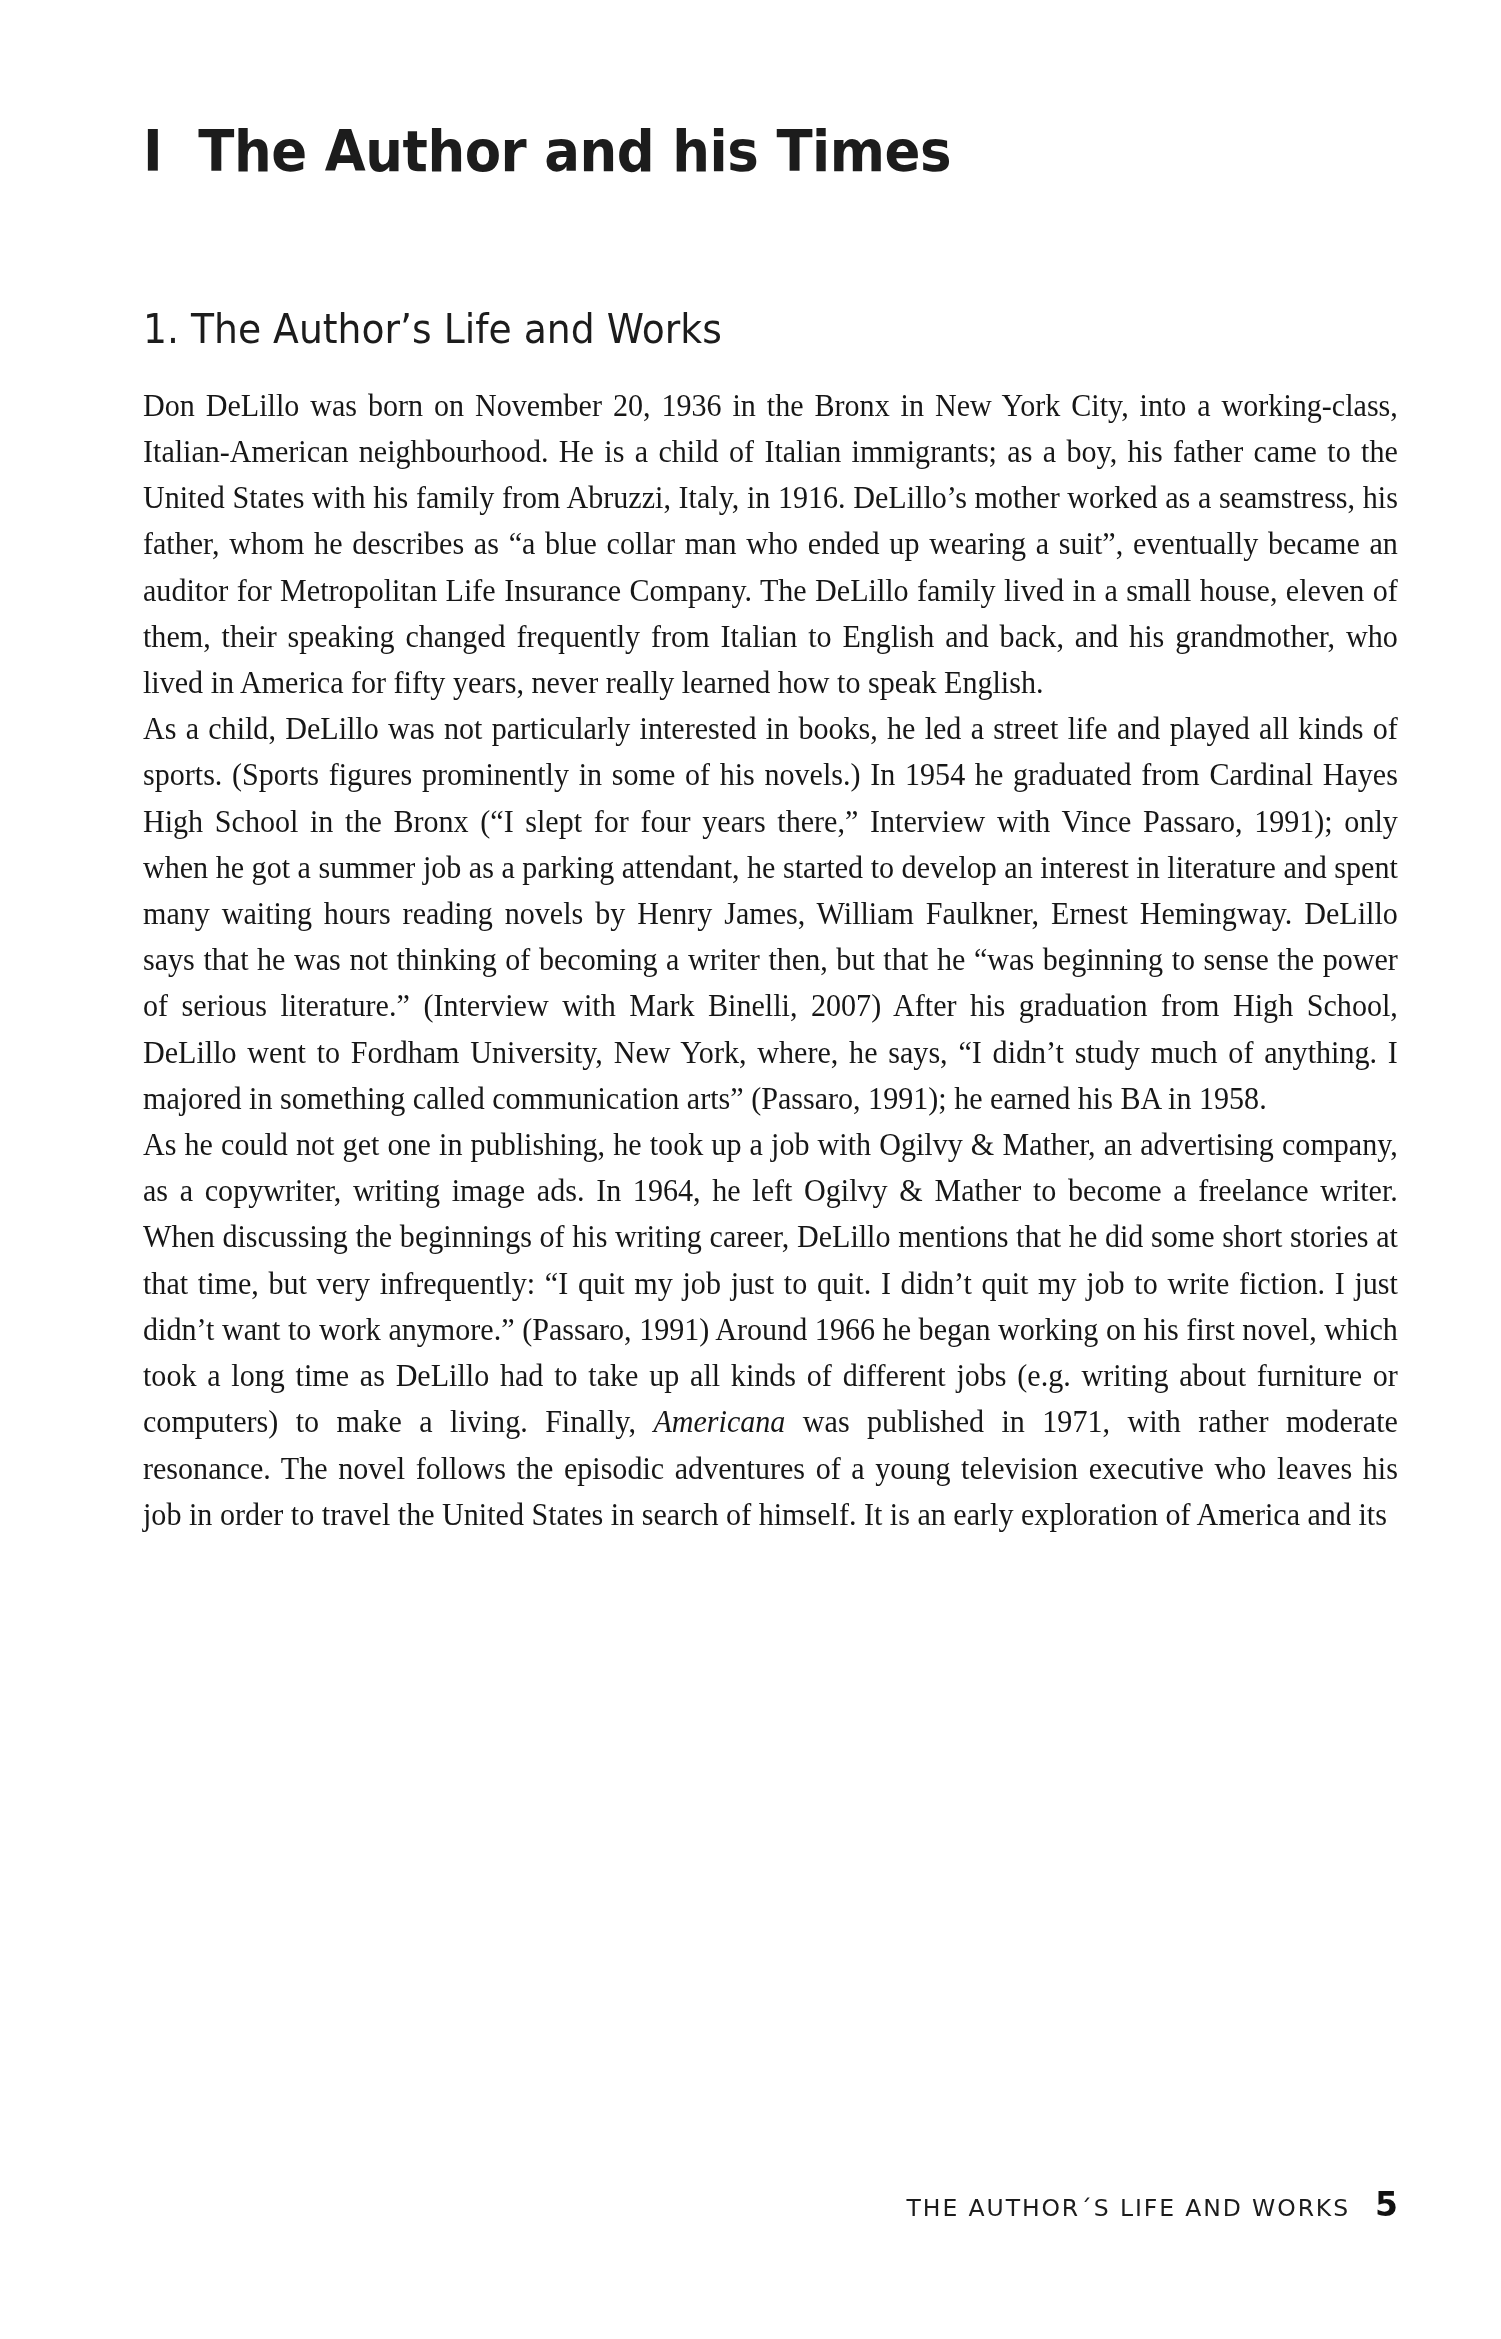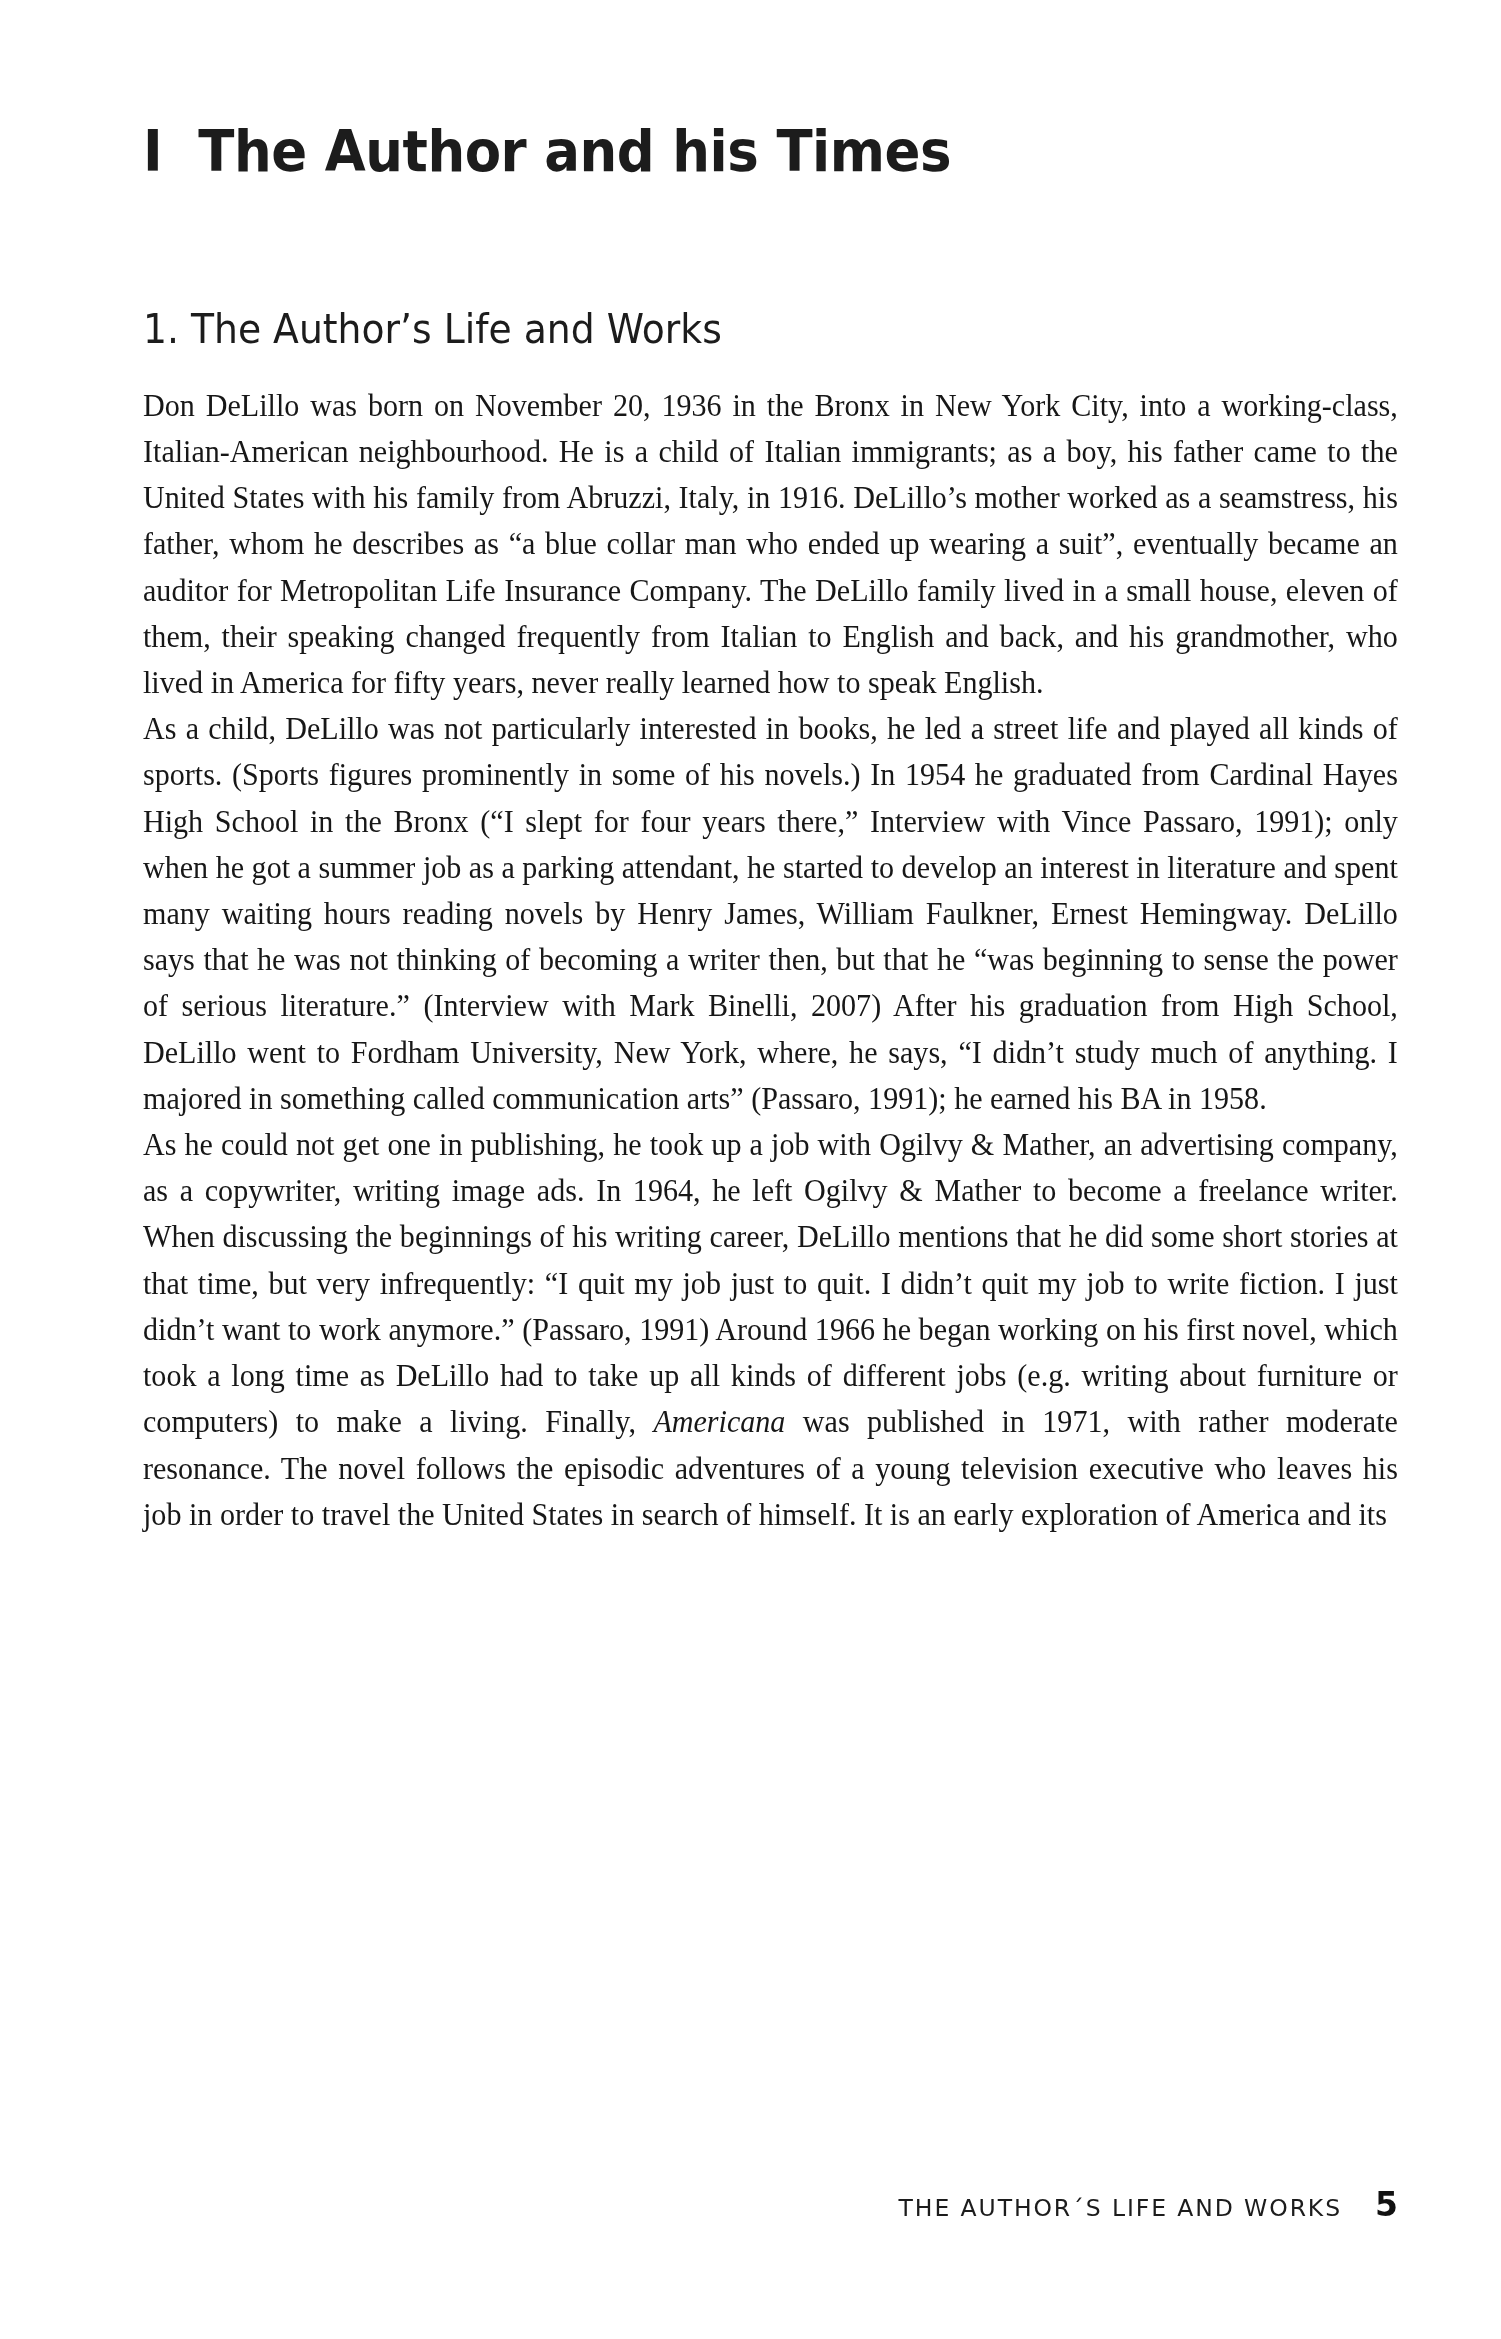--- a/index.html
+++ b/index.html
@@ -82,21 +82,21 @@
 
   
   .footer {
     position: absolute;
     left: 143px;
     right: 103px;
     top: 2185px;
     display: flex;
     align-items: baseline;
     justify-content: flex-end;
-    gap: 30px;
+    gap: 22px;
   }
   .footer-running-head {
     font-family: "DejaVu Sans", sans-serif;
     font-size: 23.5px;
     letter-spacing: 1.9px;
     color: #1c1c1c;
     font-weight: 400;
     white-space: pre;
   }
   .footer-page-number {

